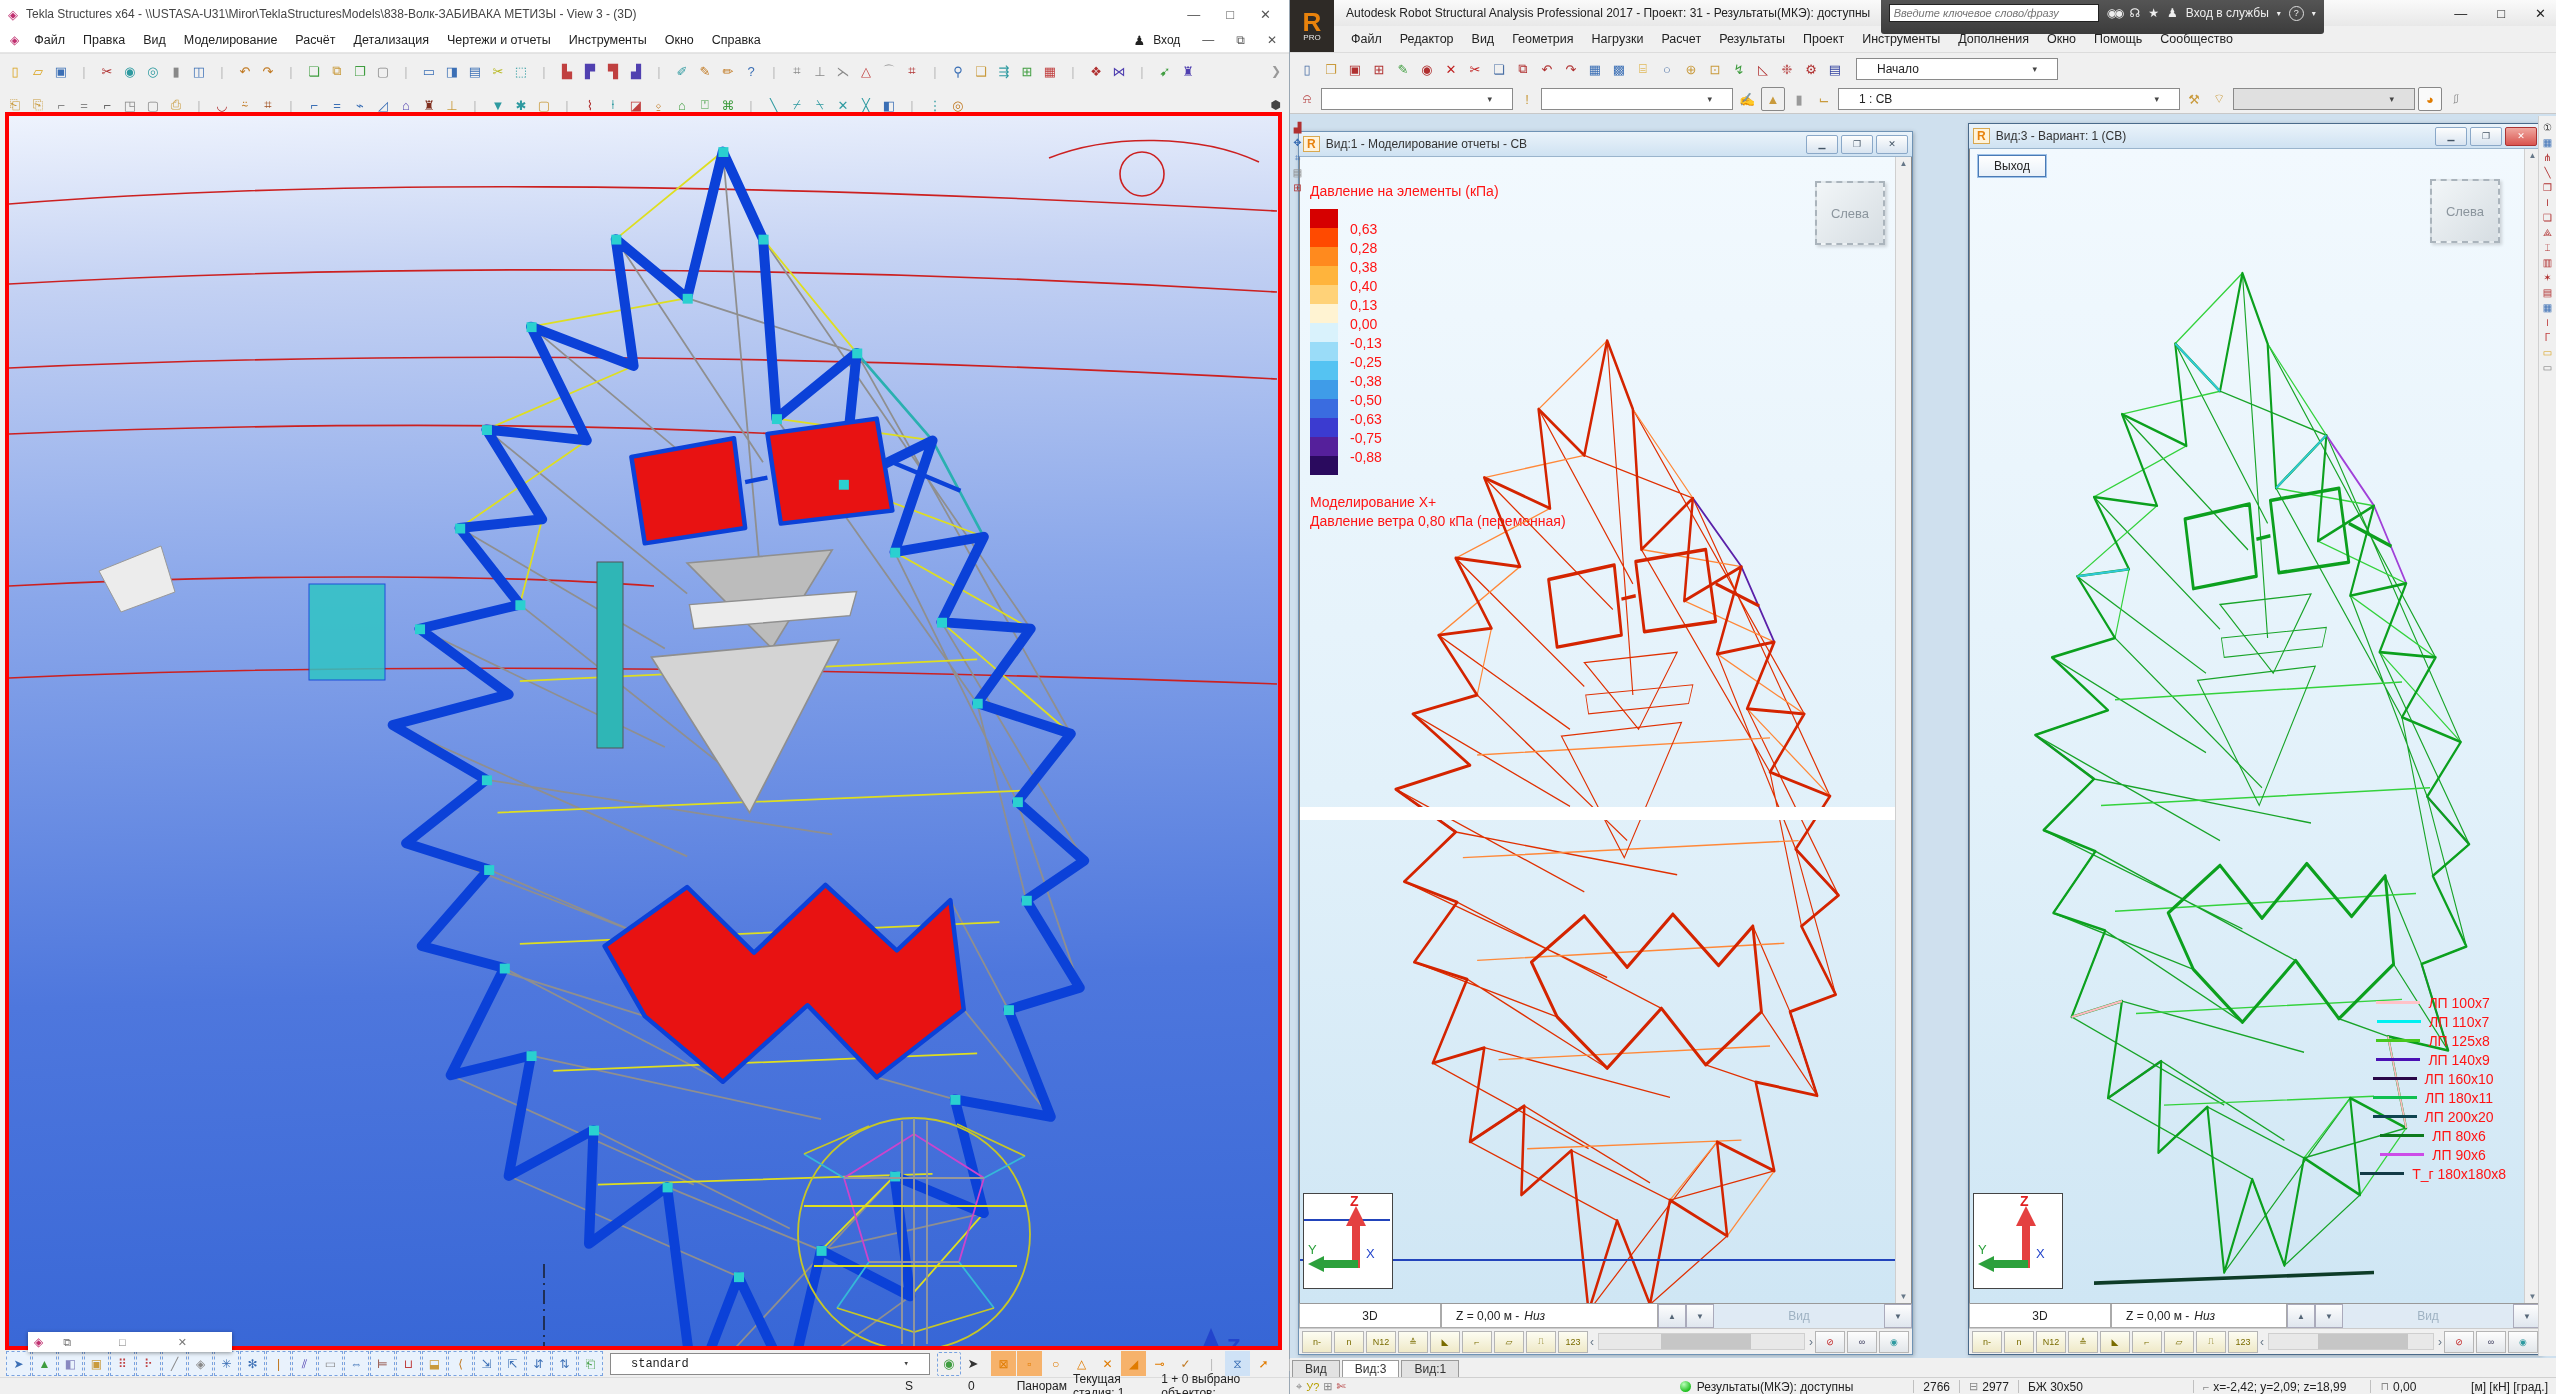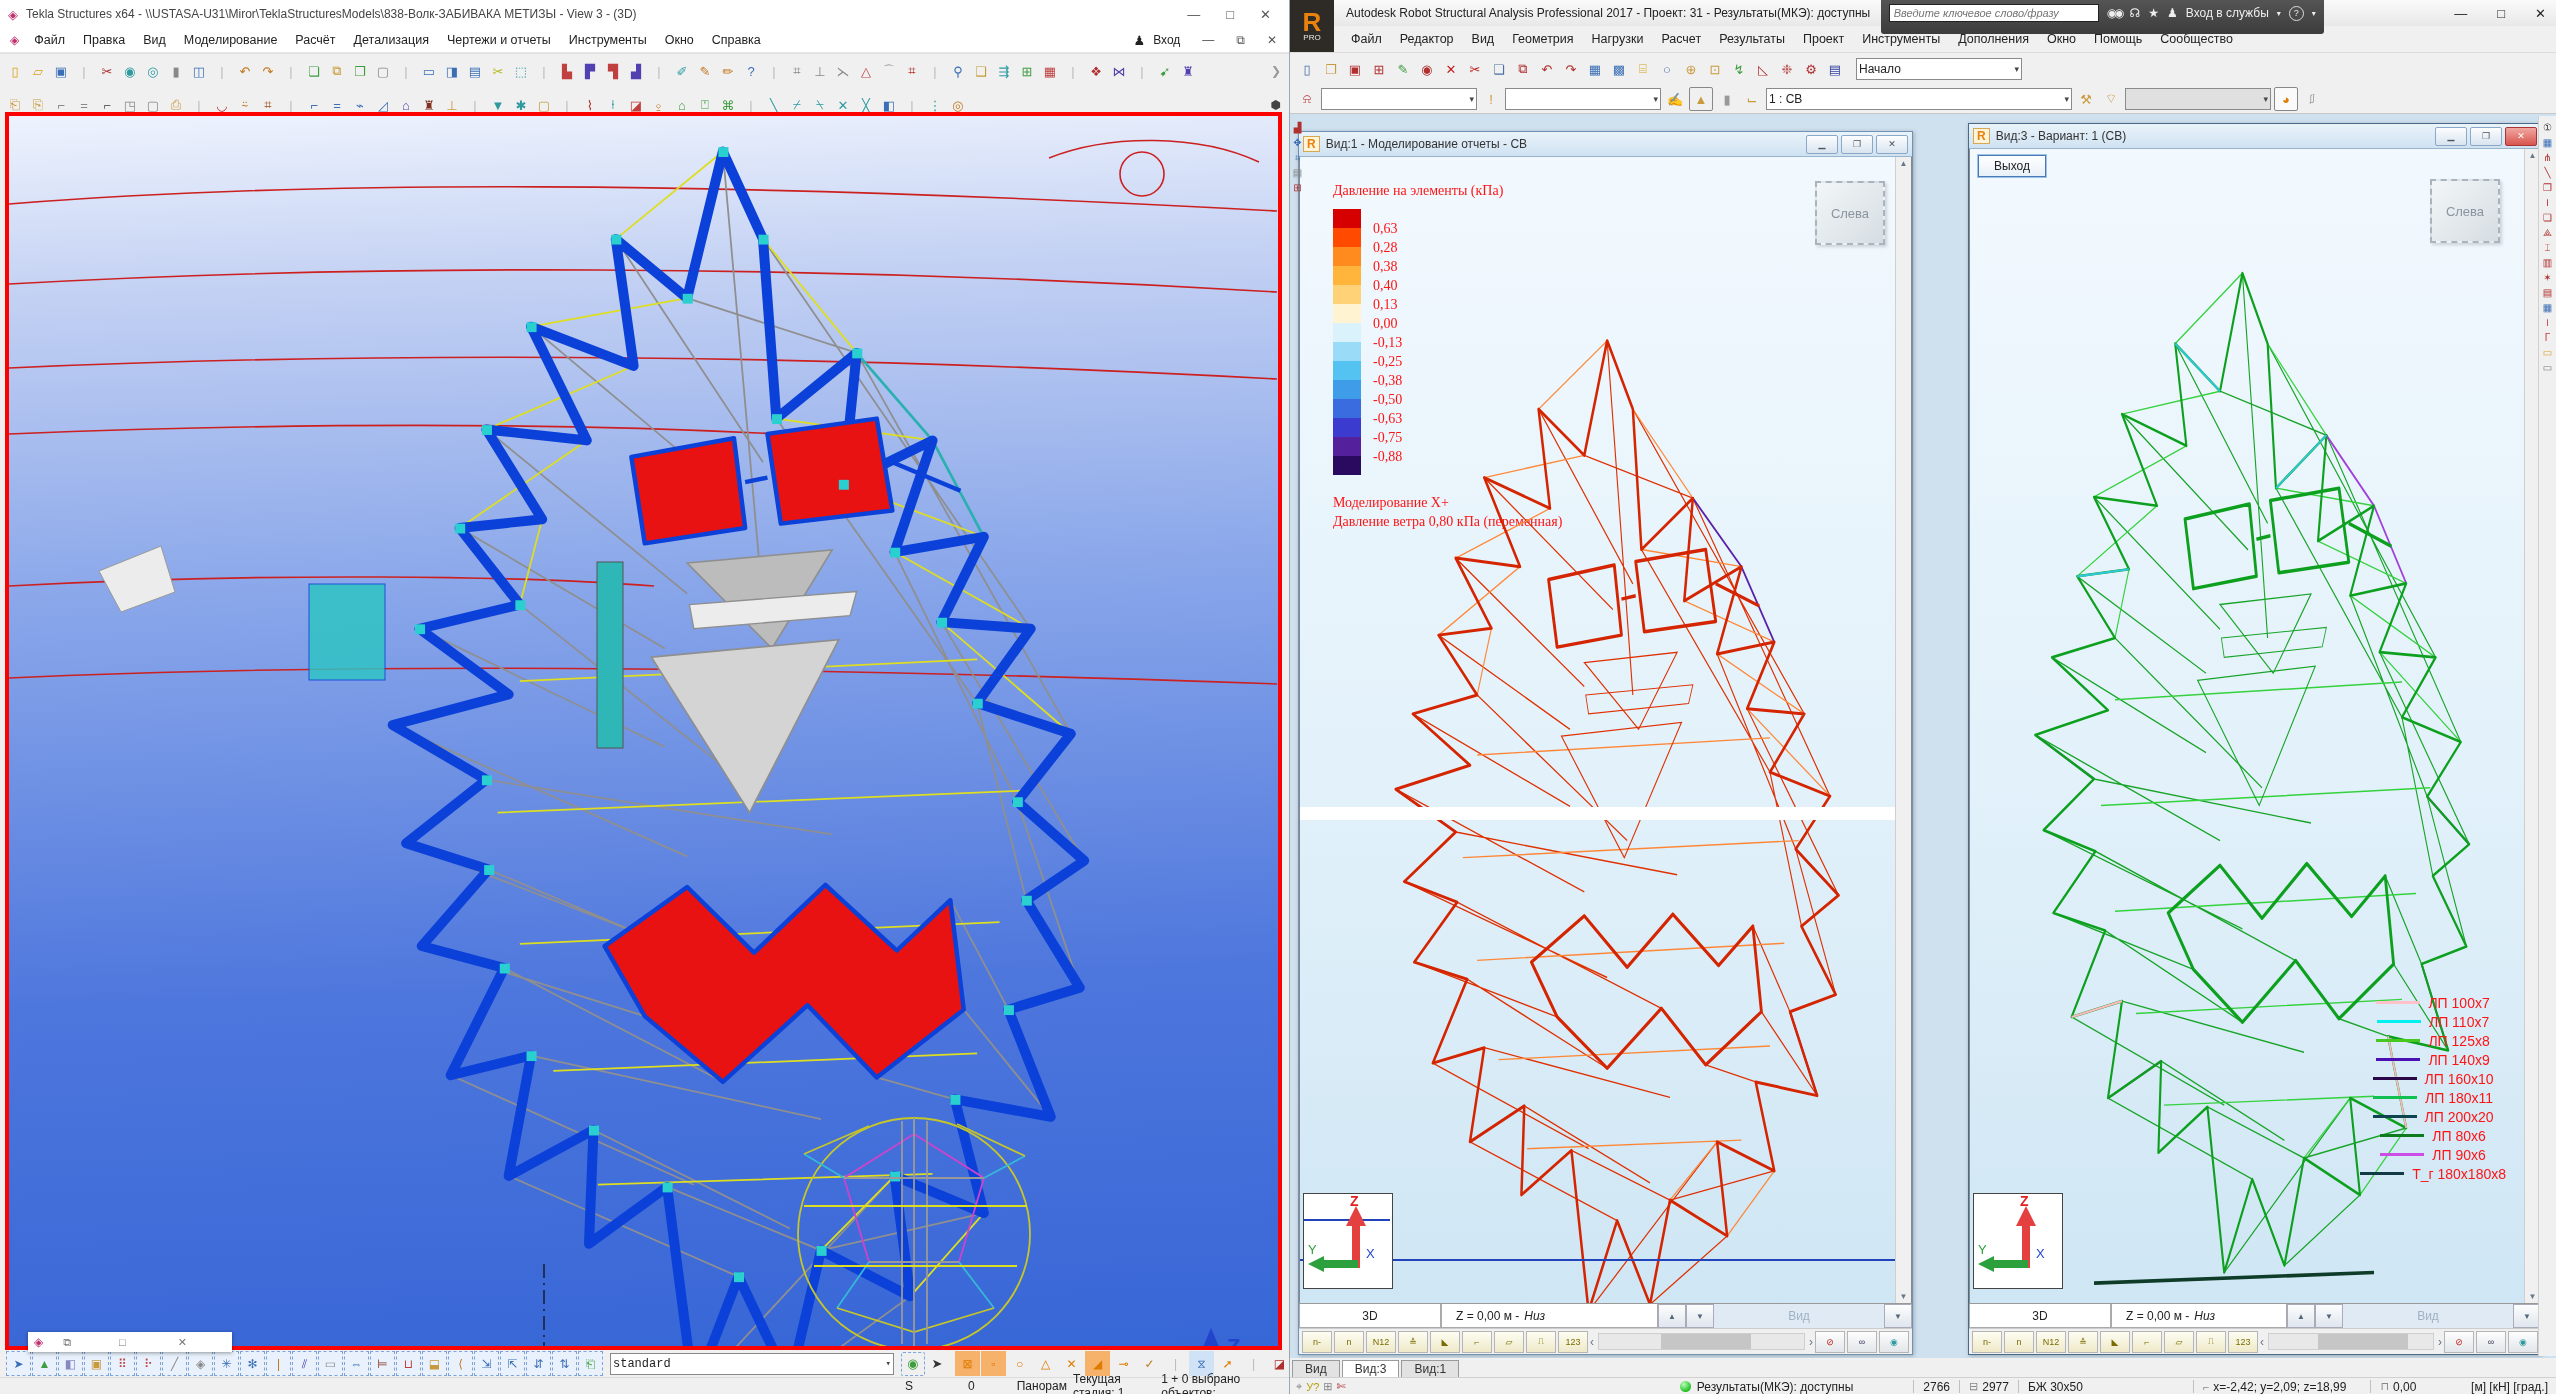--- a/index.html
+++ b/index.html
@@ -19,21 +19,21 @@
   .tb2{height:30px;}
   .ic{width:22px;height:22px;display:flex;align-items:center;justify-content:center;font-size:13px;border-radius:2px;flex:0 0 auto;}
   .tk-viewport{position:absolute;left:5px;top:112px;width:1277px;height:1238px;border:4px solid #ff0000;box-sizing:border-box;background:linear-gradient(178deg,#eef3fd 0%,#c3d1f3 14%,#8aa7ea 38%,#4e77dd 70%,#3766d6 100%);}
   .tk-viewport svg{display:block;width:100%;height:100%;}
   .mini-window{position:absolute;left:28px;top:1332px;width:192px;height:20px;background:#fff;box-shadow:0 1px 4px rgba(0,0,0,.4);display:flex;align-items:center;padding:0 6px;gap:18px;z-index:5;}
   .mini-window .gem{color:#c03070;font-size:12px;}
   .mini-window .mctl{color:#777;font-size:11px;}
   .tk-selbar{position:absolute;left:0;top:1350px;width:1289px;height:27px;background:#f0f0f0;display:flex;align-items:center;padding:0 6px;gap:1px;box-sizing:border-box;}
   .sel-ic{width:23px;height:23px;border:1px dashed #7aa3e0;background:#e9f2fc;display:flex;align-items:center;justify-content:center;font-size:12px;flex:0 0 auto;}
   .snap-ic{width:23px;height:23px;display:flex;align-items:center;justify-content:center;font-size:12px;flex:0 0 auto;border:1px solid transparent;}
-  .combo{background:#fff;border:1px solid #8a8a8a;height:20px;display:flex;align-items:center;padding:0 2px;font-size:12px;position:relative;flex:0 0 auto;}
+  .combo{background:#fff;border:1px solid #8a8a8a;height:20px;display:flex;align-items:center;padding:0 20px;font-size:12px;position:relative;flex:0 0 auto;}
   .combo .dd{margin-left:auto;color:#444;font-size:9px;padding-left:6px;}
   .tk-status{position:absolute;left:0;top:1377px;width:1289px;height:17px;background:#f0f0f0;border-top:1px solid #dcdcdc;display:flex;align-items:center;font-size:12px;color:#222;box-sizing:border-box;}
   
   .robot{position:absolute;left:1290px;top:0;width:1266px;height:1394px;background:#f0f0f0;}
   .rb-titlebar{height:26px;background:linear-gradient(#fafafa,#e8e8e8);display:flex;align-items:center;padding-left:56px;position:relative;}
   .rb-appicon{position:absolute;left:0;top:0;width:44px;height:52px;background:#2e2a26;display:flex;flex-direction:column;align-items:center;justify-content:center;z-index:3;}
   .rb-appicon .r{color:#e8820c;font-size:26px;font-weight:bold;line-height:22px;}
   .rb-appicon .pro{color:#e8e8e8;font-size:8px;}
   .infocenter{margin-left:auto;margin-right:120px;height:22px;background:linear-gradient(#5a5a5a,#3c3c3c);border-radius:3px;display:flex;align-items:center;padding:10px 8px;gap:8px;color:#eee;}
   .infocenter input{width:200px;height:16px;border:1px solid #222;font-style:italic;font-size:11px;color:#777;padding:0 4px;font-family:"Liberation Sans",sans-serif;}
@@ -50,21 +50,21 @@
   .wbtn.close-red{background:linear-gradient(#f0a8a0,#d9544f);color:#fff;border-color:#a33;}
   .cw-content{position:relative;flex:1;background:linear-gradient(#f2f9fe 0%,#e2f1fa 55%,#cfe6f4 100%);overflow:hidden;border-left:1px solid #888;border-right:1px solid #888;}
   .cw-nav{height:24px;background:#f0f0f0;display:flex;align-items:stretch;border-top:1px solid #999;}
   .nav-cell{display:flex;align-items:center;justify-content:center;font-size:12px;background:#fff;border:1px solid #aaa;border-top:none;}
   .nav-btn{width:26px;display:flex;align-items:center;justify-content:center;background:linear-gradient(#fdfdfd,#dfe6ee);border:1px solid #aab;font-size:8px;color:#567;}
   .nav-view{width:170px;display:flex;align-items:center;justify-content:center;color:#9fb2c2;background:#dfeaf4;}
   .cw-icons{height:25px;background:#f0f0f0;display:flex;align-items:center;gap:2px;padding:0 3px;border-top:1px solid #ccc;}
   .yic{min-width:24px;height:20px;border:1px solid #b5b5b5;background:linear-gradient(#fdfdf2,#efe9c8);display:flex;align-items:center;justify-content:center;font-size:9px;color:#7a6c00;padding:0 2px;}
   .hscroll{flex:1;height:15px;background:#e8e8e8;border:1px solid #cfcfcf;position:relative;margin:0 2px;}
   .hscroll .thumb{position:absolute;left:30%;top:0;width:90px;height:100%;background:#c6c6c6;}
-  .legend{position:absolute;left:33px;top:26px;font-family:Liberation Serif, serif;}
+  .legend{position:absolute;left:10px;top:26px;}
   .legend-title{color:#ff1414;font-size:14px;margin-bottom:10px;white-space:nowrap;}
   .lg-row{display:flex;align-items:flex-end;height:19px;}
   .lg-sw{width:28px;height:19px;flex:0 0 auto;}
   .lg-val{color:#ff1414;font-size:14px;margin-left:12px;transform:translateY(9px);}
   .legend-notes{color:#ff1414;font-size:14px;margin-top:18px;line-height:19px;white-space:nowrap;}
   .cube-btn{position:absolute;width:66px;height:60px;border:2px dashed #aab4bc;background:linear-gradient(135deg,#f2f6f8,#d6dde2);display:flex;align-items:center;justify-content:center;color:#8b959d;font-size:13px;box-shadow:2px 2px 3px rgba(0,0,0,.15);}
   .profiles{position:absolute;right:34px;bottom:120px;}
   .pf-row{display:flex;align-items:center;height:19px;justify-content:center;}
   .pf-line{width:44px;height:3px;flex:0 0 auto;}
   .pf-name{color:#ff1414;font-size:14px;margin-left:8px;white-space:nowrap;}

